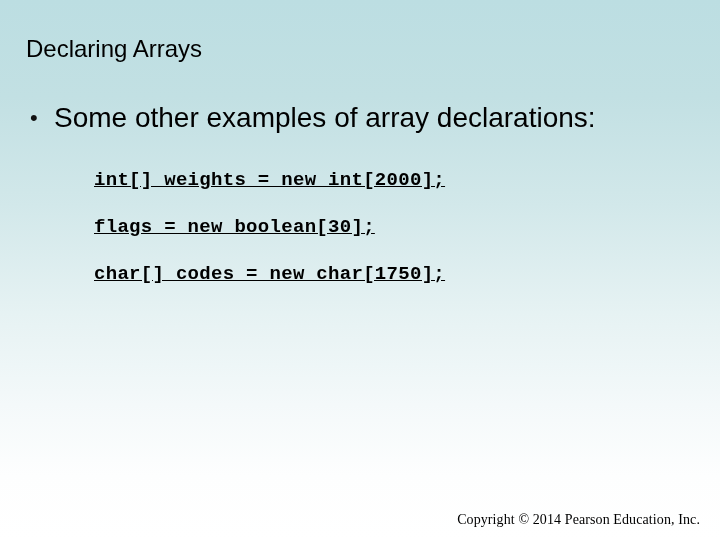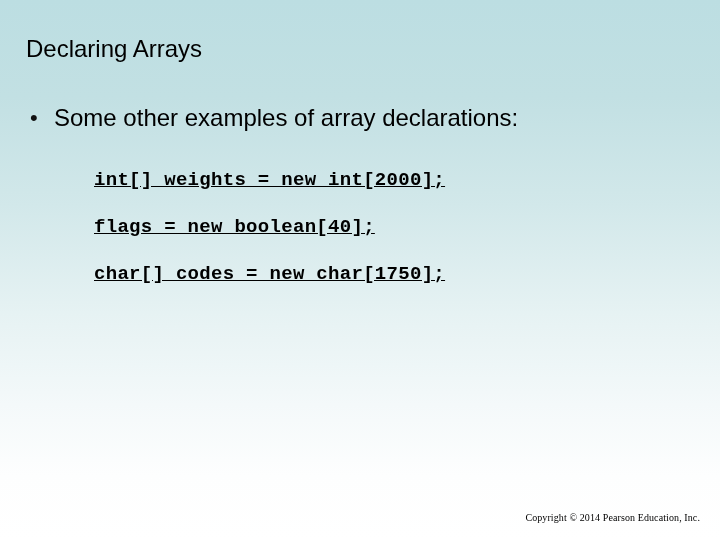--- a/index.html
+++ b/index.html
@@ -56,21 +56,21 @@
     flex: 0 0 22px;
     font-size: 22px;
     line-height: 30px;
     color: #111111;
     text-align: left;
     padding-left: 4px;
     box-sizing: border-box;
   }
   .bullet-text {
     font-family: "Liberation Sans", sans-serif;
-    font-size: 24px;
+    font-size: 28px;
     font-weight: 400;
     line-height: 30px;
     color: #000000;
     padding-left: 6px;
   }
 
   
   .code-area {
     position: absolute;
     left: 94px;
@@ -93,21 +93,21 @@
     white-space: pre;
     letter-spacing: 0.3px;
   }
 
   
   .footer-copyright {
     position: absolute;
     right: 20px;
     top: 512px;
     font-family: "Liberation Serif", serif;
-    font-size: 10px;
+    font-size: 14px;
     font-weight: 400;
     color: #000000;
     white-space: nowrap;
     letter-spacing: 0.1px;
   }
 </style>
 </head>
 <body>
 
 <div class="slide">
@@ -120,21 +120,21 @@
   </div>
 
   <div class="code-area">
 
     <div class="code-block">
       <div class="code-line">int[] weights = new int[2000];</div>
     </div>
 
 
     <div class="code-block">
-      <div class="code-line">flags = new boolean[40];</div>
+      <div class="code-line">flags = new boolean[30];</div>
     </div>
 
     <div class="code-block">
       <div class="code-line">char[] codes = new char[1750];</div>
     </div>
 
   </div>
 
   <div class="footer-copyright">Copyright © 2014 Pearson Education, Inc.</div>
 

